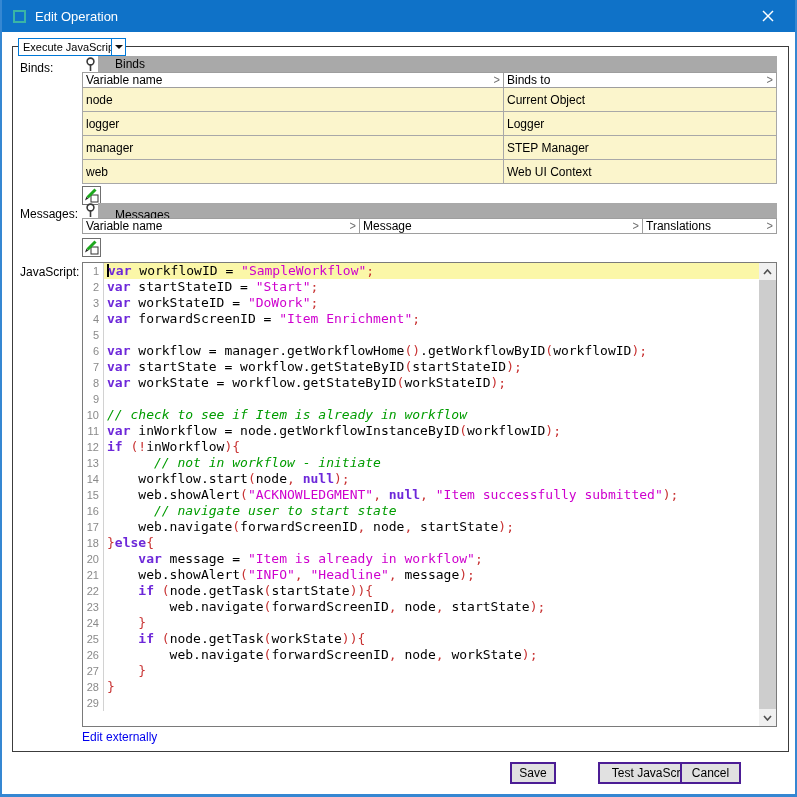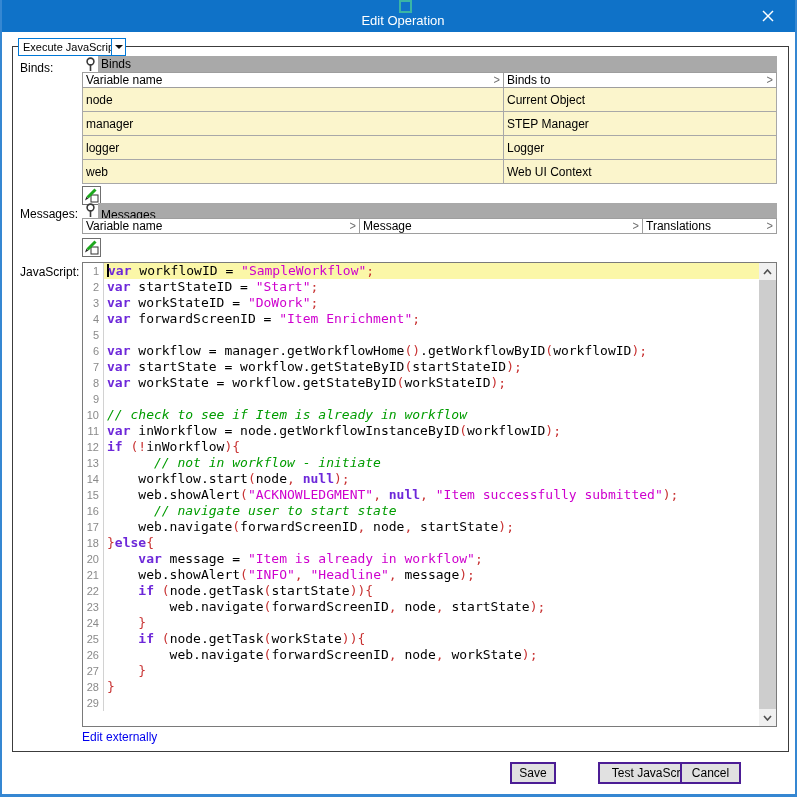--- a/index.html
+++ b/index.html
@@ -6,21 +6,21 @@
   html,body { background:#888; }
   body { font-family:"Liberation Sans", sans-serif; }
 
   .window{
     position:relative; width:797px; height:797px; background:#fff;
     border-left:2px solid #3587d2; border-right:2px solid #3587d2; border-bottom:3px solid #3587d2;
     overflow:hidden;
   }
   .titlebar{
     position:absolute; left:-2px; top:0; width:797px; height:32px; background:#0f72c8;
-    display:flex; align-items:center;flex-direction:column;
+    display:flex; align-items:center;
   }
   .title-icon{ width:13px; height:13px; border:2px solid #3ab5a5; margin-left:13px; }
   .title-text{ color:#fff; font-size:13px; margin-left:9px; }
   .close-btn{ position:absolute; right:8px; top:0; width:42px; height:32px; display:flex; align-items:center; justify-content:center; cursor:pointer; }
 
   .groupbox{
     position:absolute; left:10px; top:46px; width:777px; height:706px;
     border:1px solid #3c3c3c;
   }
   .op-select{
@@ -29,21 +29,21 @@
   }
   .op-select .op-text{ flex:1; padding-left:4px; white-space:nowrap; overflow:hidden; }
   .op-arrow-zone{ width:14px; height:100%; border-left:1px solid #0078d7; display:flex; align-items:center; justify-content:center; }
   .op-arrow{ width:0; height:0; border-left:4px solid transparent; border-right:4px solid transparent; border-top:4px solid #111; }
 
   .row-label{ position:absolute; left:18px; font-size:12px; color:#000; }
 
   .pin{ position:absolute; width:11px; height:15px; }
   .section-bar{
     position:absolute; background:#a9a9a9; color:#000; font-size:12px;
-    display:flex; align-items:center; padding-left:3px;
+    display:flex; align-items:center; padding-left:17px;
   }
   .grid{ position:absolute; font-size:12px; }
   .grid .hdr-row{ display:flex; }
   .hdr-cell{
     background:#fff; border:1px solid #9e9e9e; border-left:none; height:16px;
     display:flex; align-items:center; padding:0 3px; color:#000;
   }
   .hdr-cell:first-child{ border-left:1px solid #9e9e9e;gap:36px; }
   .hdr-cell .chev{ margin-left:auto; color:#6e6e6e; font-size:11px; transform:scaleY(1.1); }
   .data-row{ display:flex; }
@@ -132,26 +132,26 @@
         <span>Binds to</span>
         <span class="chev">&gt;</span>
       </div>
     </div>
     <div id="binds-rows">
         <div class="data-row">
           <div class="data-cell" style="width: 422px;">node</div>
           <div class="data-cell" style="width: 273px;">Current Object</div>
         </div>
         <div class="data-row">
+          <div class="data-cell" style="width: 422px;">logger</div>
+          <div class="data-cell" style="width: 273px;">Logger</div>
+        </div>
+        <div class="data-row">
           <div class="data-cell" style="width: 422px;">manager</div>
           <div class="data-cell" style="width: 273px;">STEP Manager</div>
-        </div>
-        <div class="data-row">
-          <div class="data-cell" style="width: 422px;">logger</div>
-          <div class="data-cell" style="width: 273px;">Logger</div>
         </div>
         <div class="data-row">
           <div class="data-cell" style="width: 422px;">web</div>
           <div class="data-cell" style="width: 273px;">Web UI Context</div>
         </div>
       </div>
   </div>
 
   <div class="edit-row-btn" style="left:80px; top:186px;">
     <svg width="15" height="15" viewBox="0 0 15 15">

